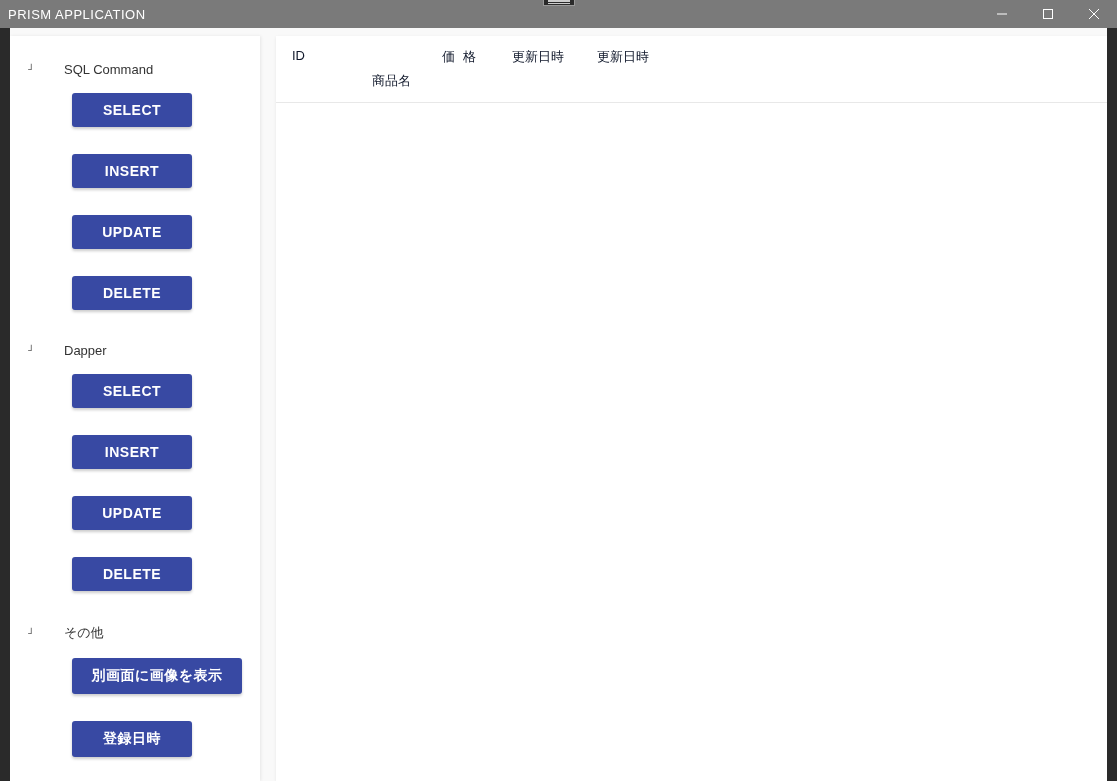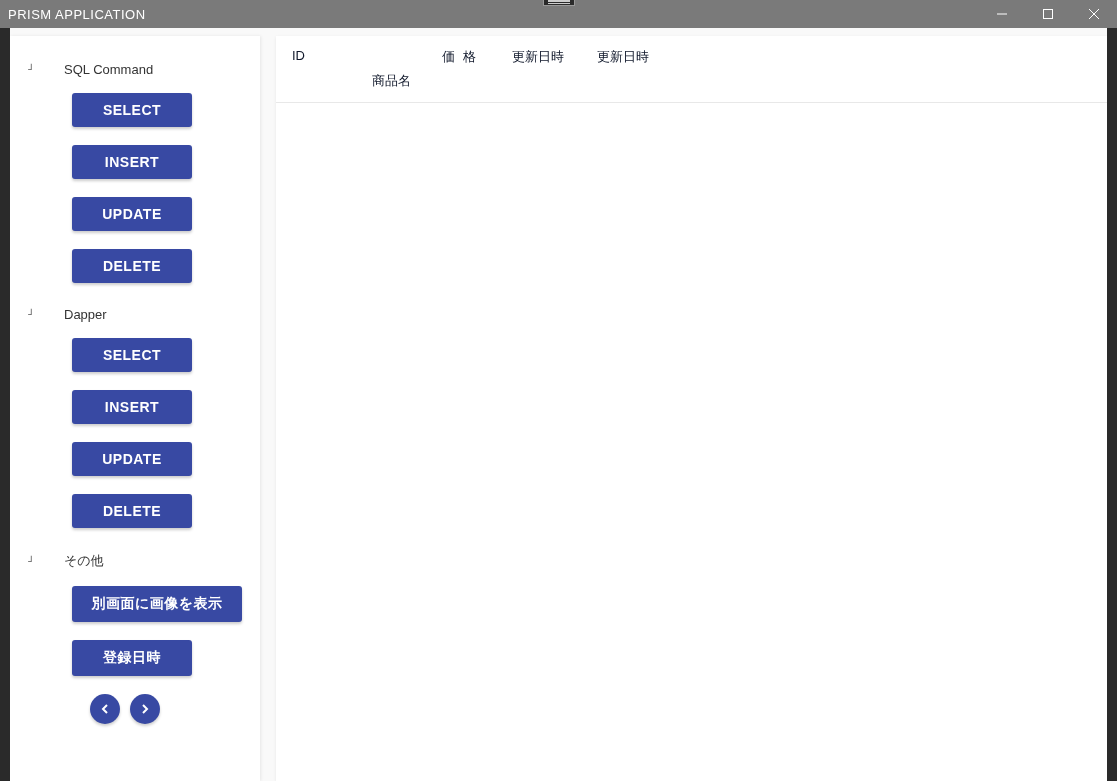--- a/index.html
+++ b/index.html
@@ -112,21 +112,21 @@
     }
     .action-btn {
       display: block;
       background: #3849a3;
       color: #fff;
       font-weight: bold;
       font-size: 14px;
       padding: 9px 18px;
       border: none;
       border-radius: 3px;
-      margin-bottom: 18px;
+      margin-bottom: 27px;
       min-width: 120px;
       text-align: center;
       box-shadow: 0 2px 3px rgba(0,0,0,0.2);
       cursor: pointer;
       letter-spacing: 0.5px;
     }
     .action-btn.wide {
       min-width: 170px;
     }
     .nav-row {

